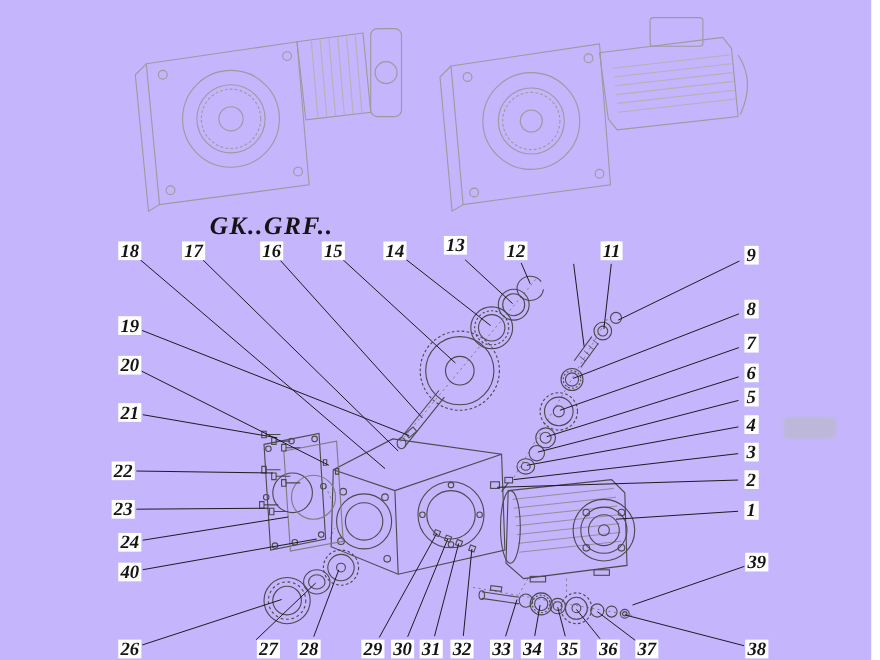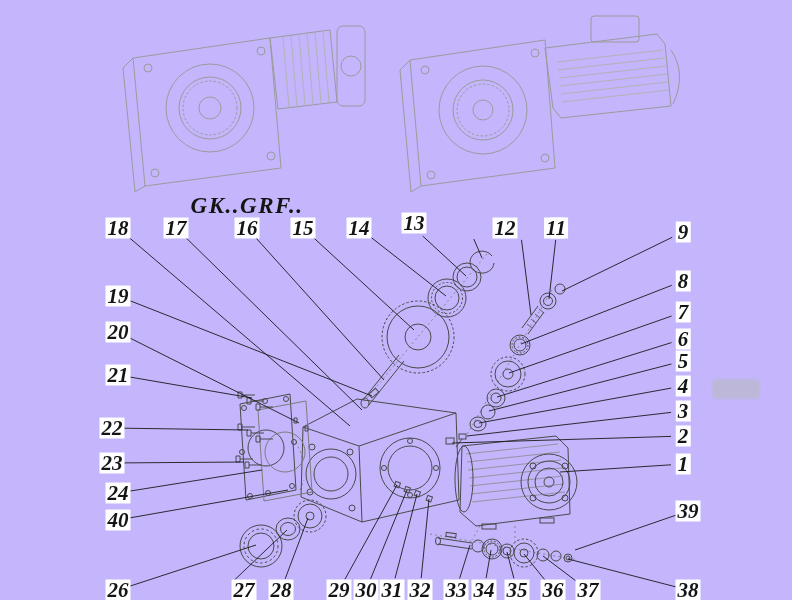--- a/index.html
+++ b/index.html
@@ -1,20 +1,20 @@
 <!DOCTYPE html>
 <html><head>
 <meta charset="utf-8">
 <style>
   html,body{margin:0;padding:0;background:#fff}
   .page{position:relative;width:792px;height:600px;background:#c4b5fd;overflow:hidden;
         font-family:"Liberation Serif",serif;font-style:italic;}
   .title{position:absolute;transform:translate(-50%,-50%);font-weight:bold;font-size:23px;
          letter-spacing:1.5px;color:#141414;white-space:nowrap;}
-  .callout{position:absolute;transform:translate(-50%,-50%);font-size:21px;font-weight:600;
+  .callout{position:absolute;transform:translate(-50%,-50%);font-size:17px;font-weight:600;
            color:#141414;background:#ffffff;padding:0 2px;line-height:1;white-space:nowrap;}
   svg.art{position:absolute;left:0;top:0;}
   .smudge{position:absolute;left:712px;top:379px;width:48px;height:20px;background:#b9bcbf;
           opacity:.55;border-radius:4px;filter:blur(1px);}
 </style>
 </head>
 <body>
 
 <div class="page">
 
@@ -251,21 +251,21 @@
       <div class="callout" style="left: 683px; top: 436px;">2</div>
       <div class="callout" style="left: 683px; top: 411px;">3</div>
       <div class="callout" style="left: 683px; top: 386px;">4</div>
       <div class="callout" style="left: 683px; top: 361px;">5</div>
       <div class="callout" style="left: 683px; top: 339px;">6</div>
       <div class="callout" style="left: 683px; top: 312px;">7</div>
       <div class="callout" style="left: 683px; top: 281px;">8</div>
       <div class="callout" style="left: 683px; top: 232px;">9</div>
       <div class="callout" style="left: 557px; top: 228px;">9</div>
       <div class="callout" style="left: 520px; top: 228px; margin-left: 36px;">11</div>
-      <div class="callout" style="left: 469px; top: 228px; margin-left: 36px;">12</div>
+      <div class="callout" style="left: 469px; top: 228px;">12</div>
       <div class="callout" style="left: 414px; top: 223px; text-align: right;">13</div>
       <div class="callout" style="left: 359px; top: 228px;">14</div>
       <div class="callout" style="left: 303px; top: 228px; text-align: center;">15</div>
       <div class="callout" style="left: 247px; top: 228px;">16</div>
       <div class="callout" style="left: 176px; top: 228px;">17</div>
       <div class="callout" style="left: 118px; top: 228px;">18</div>
       <div class="callout" style="left: 118px; top: 296px;">19</div>
       <div class="callout" style="left: 118px; top: 332px;">20</div>
       <div class="callout" style="left: 118px; top: 375px;">21</div>
       <div class="callout" style="left: 112px; top: 428px;">22</div>

